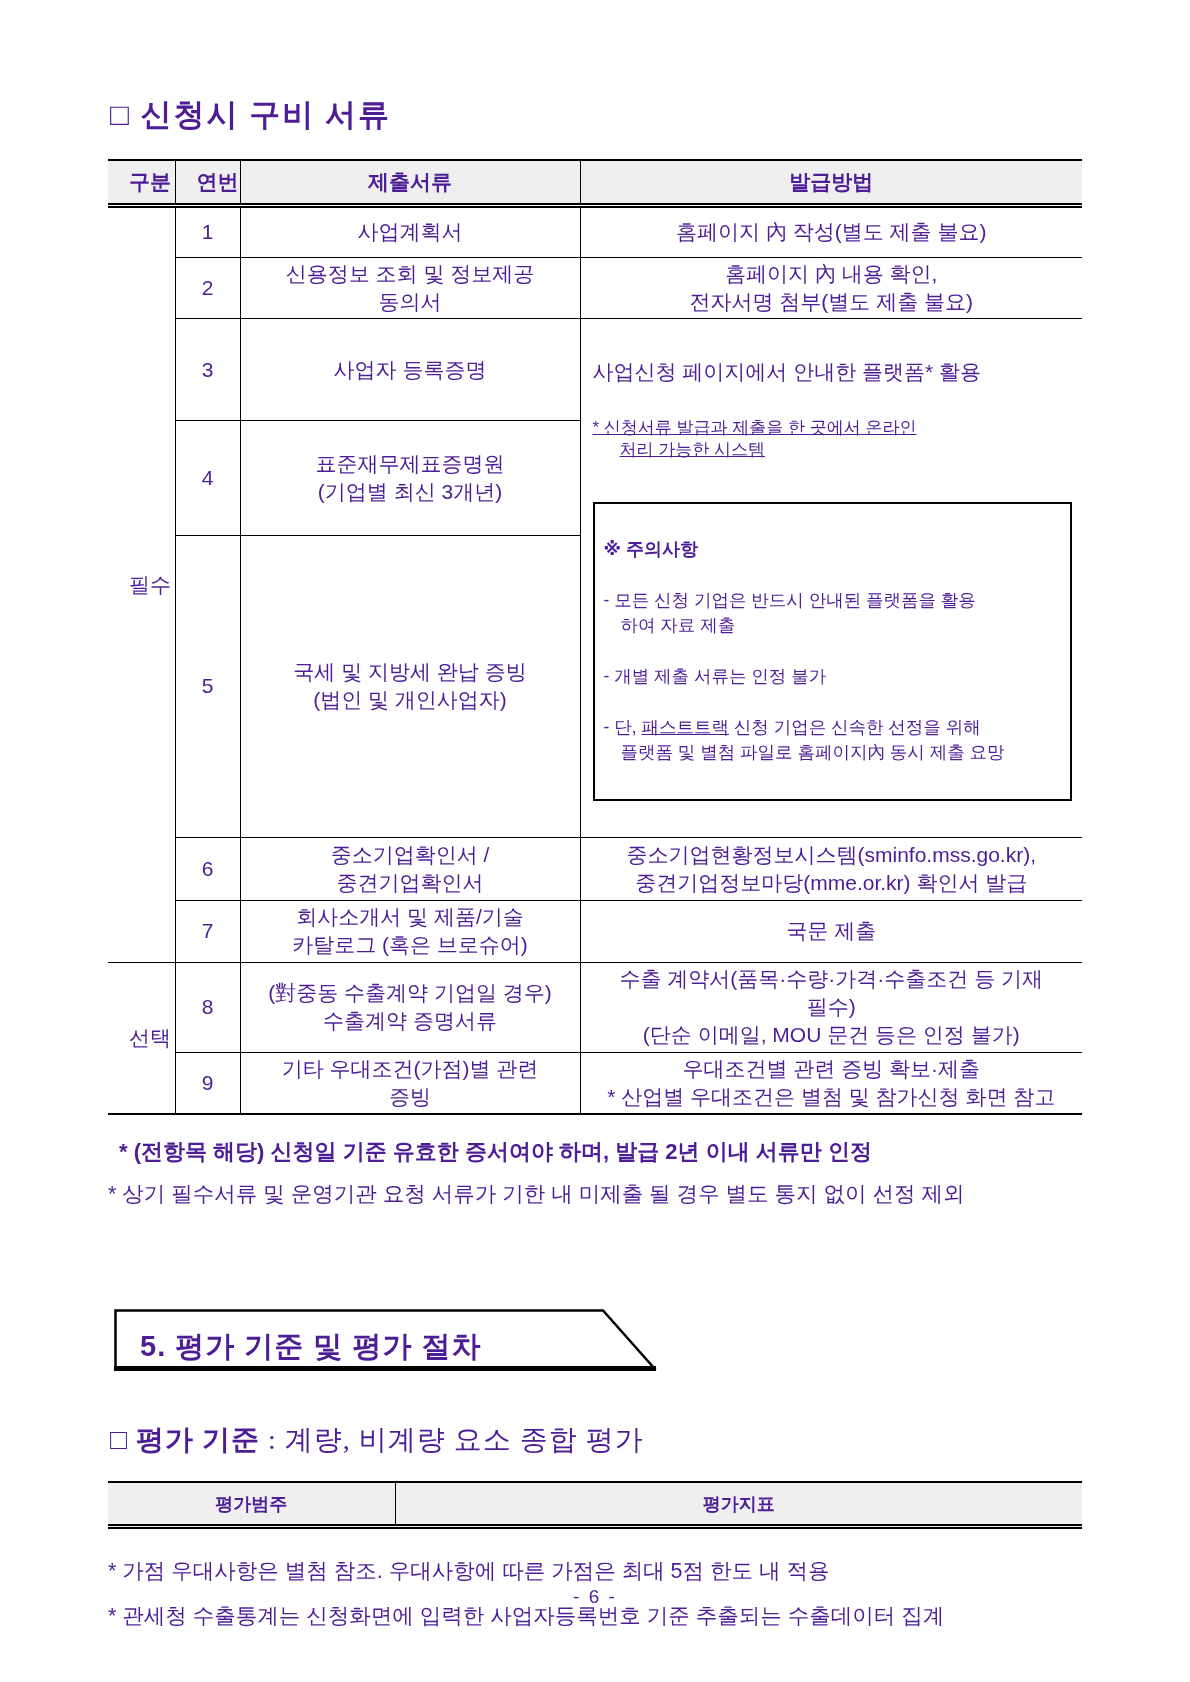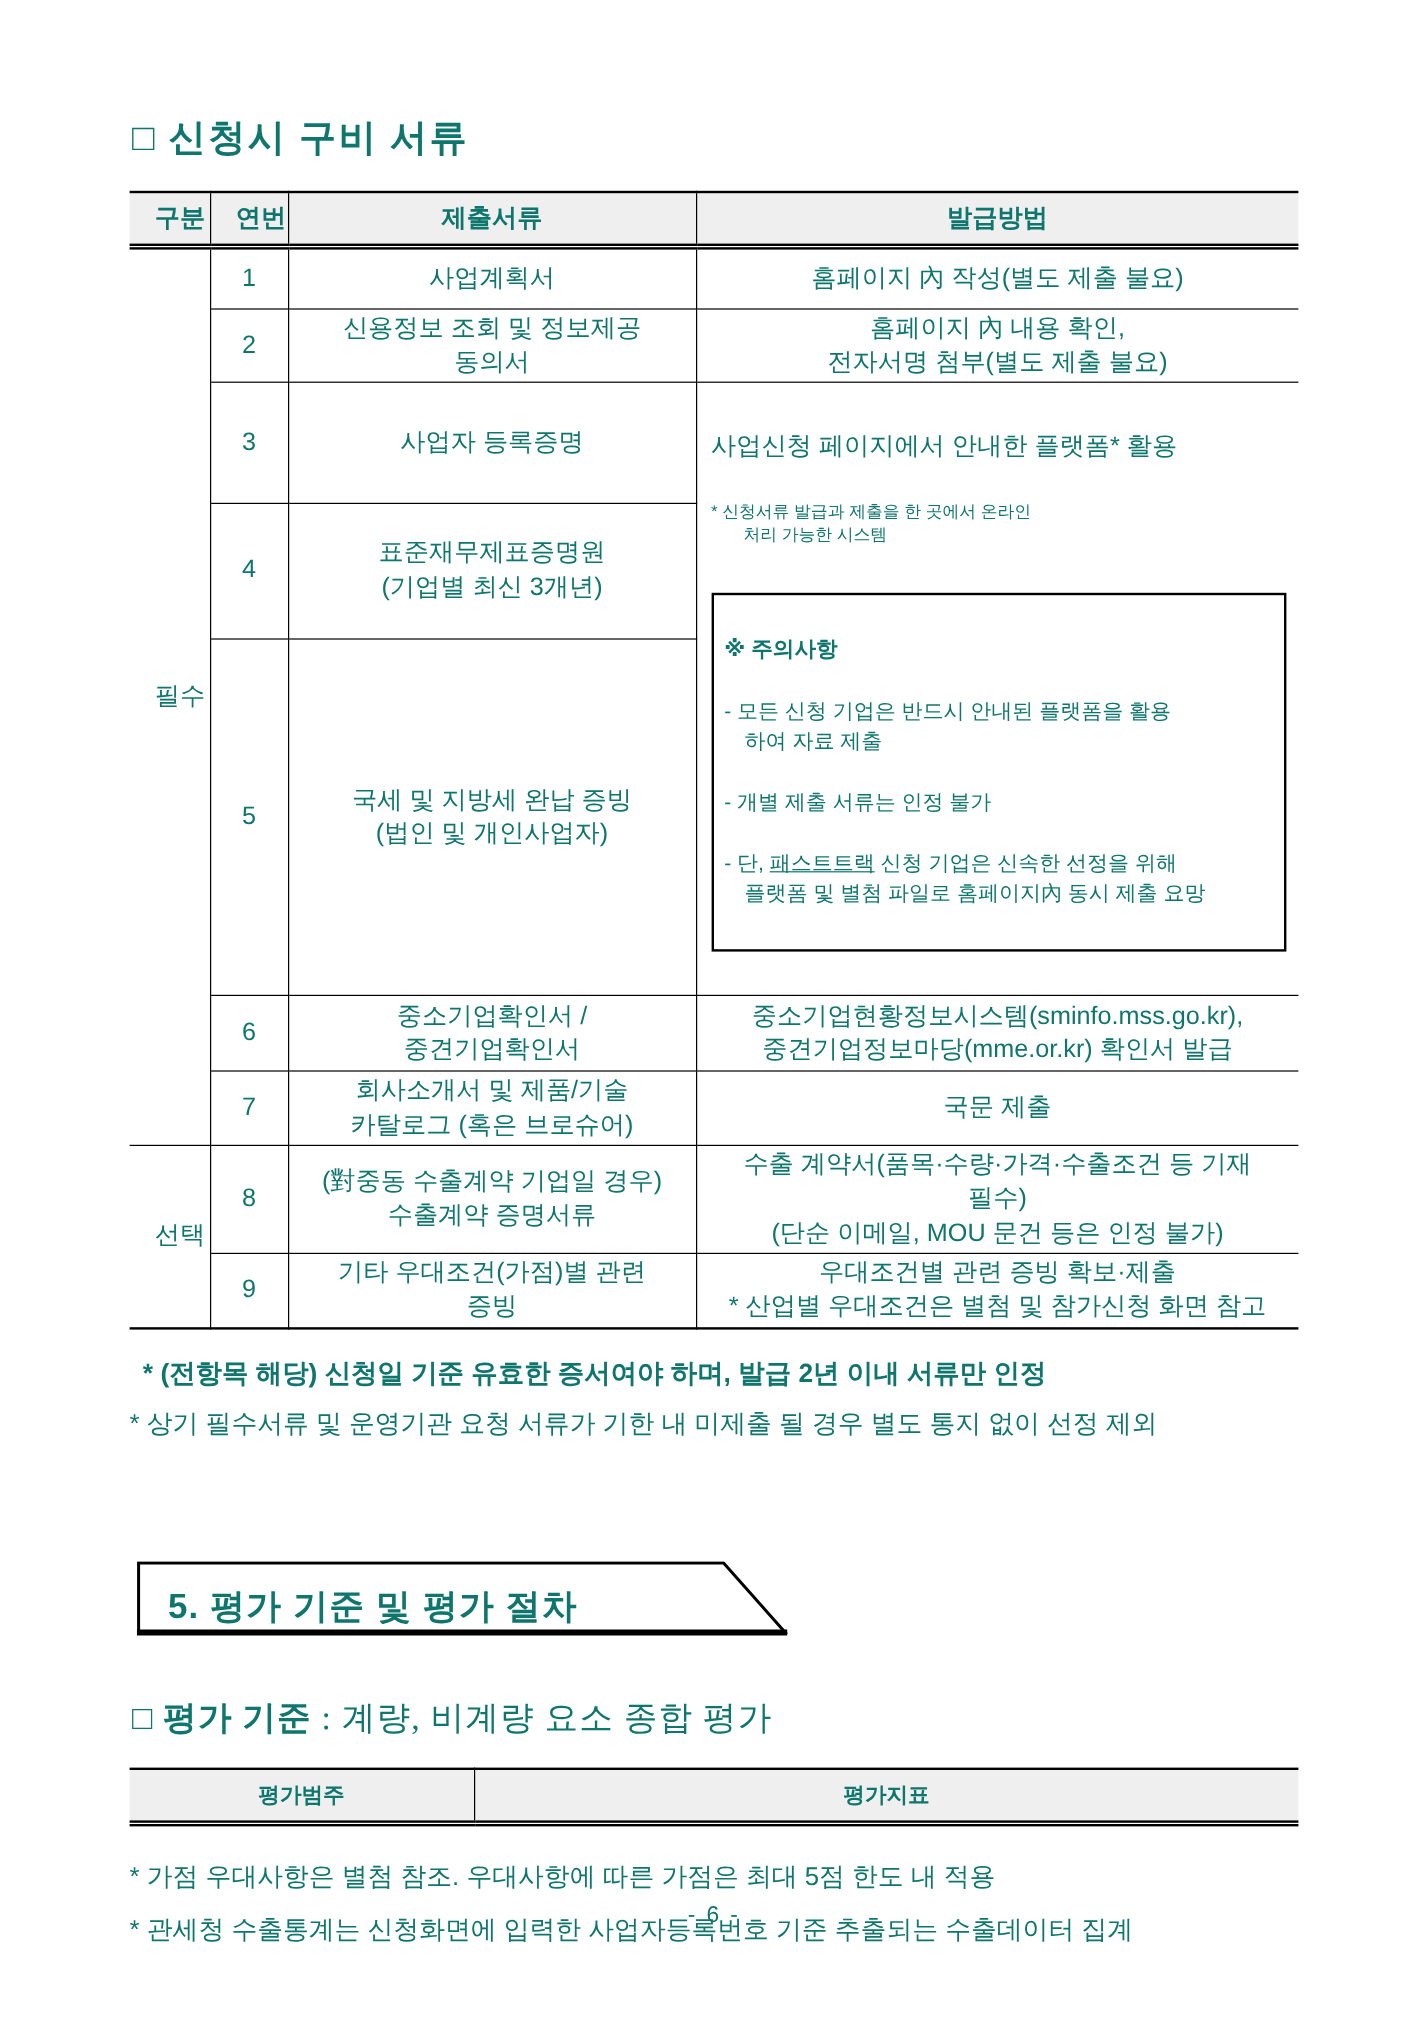--- a/index.html
+++ b/index.html
@@ -4,21 +4,21 @@
 <style>
   * { box-sizing: border-box; }
   html, body { margin: 0; padding: 0; background: #e8e8e8; }
   .page {
     position: relative;
     width: 1190px;
     height: 1682px;
     margin: 0 auto;
     background: #ffffff;
     font-family: "Liberation Sans", "DejaVu Sans", sans-serif;
-    color: #0f766e;
+    color: #4c1d95;
     word-break: keep-all;
     overflow: hidden;
   }
   .content { position: absolute; left: 108px; top: 96px; width: 974px; }
 
   
   .doc-heading {
     font-family: "Liberation Serif", "DejaVu Serif", serif;
     font-weight: bold;
     font-size: 31px;
@@ -60,22 +60,22 @@
   .small-cell { font-size: 19px; line-height: 1.45; }
 
   
   .platform-cell {
     vertical-align: top !important;
     text-align: left !important;
     padding: 10px 8px 8px 12px !important;
   }
   .platform-line1 { font-size: 21px; line-height: 1.3; }
   .platform-note {
-    font-size: 14px; line-height: 1.3; margin-top: 4px;
-    padding-left: 27px; text-indent: -27px; white-space: pre-line;
+    font-size: 17px; line-height: 1.3; margin-top: 4px;
+    padding-left: 27px; text-indent: -27px; white-space: pre-line; text-decoration: underline;
   }
   .notice-box {
     border: 2px solid #000;
     margin-top: 12px;
     margin-right: 2px;
     padding: 7px 9px 8px 9px;
     font-size: 17.5px;
     line-height: 1.45;
   }
   .notice-title { font-weight: bold; font-size: 18px; }

